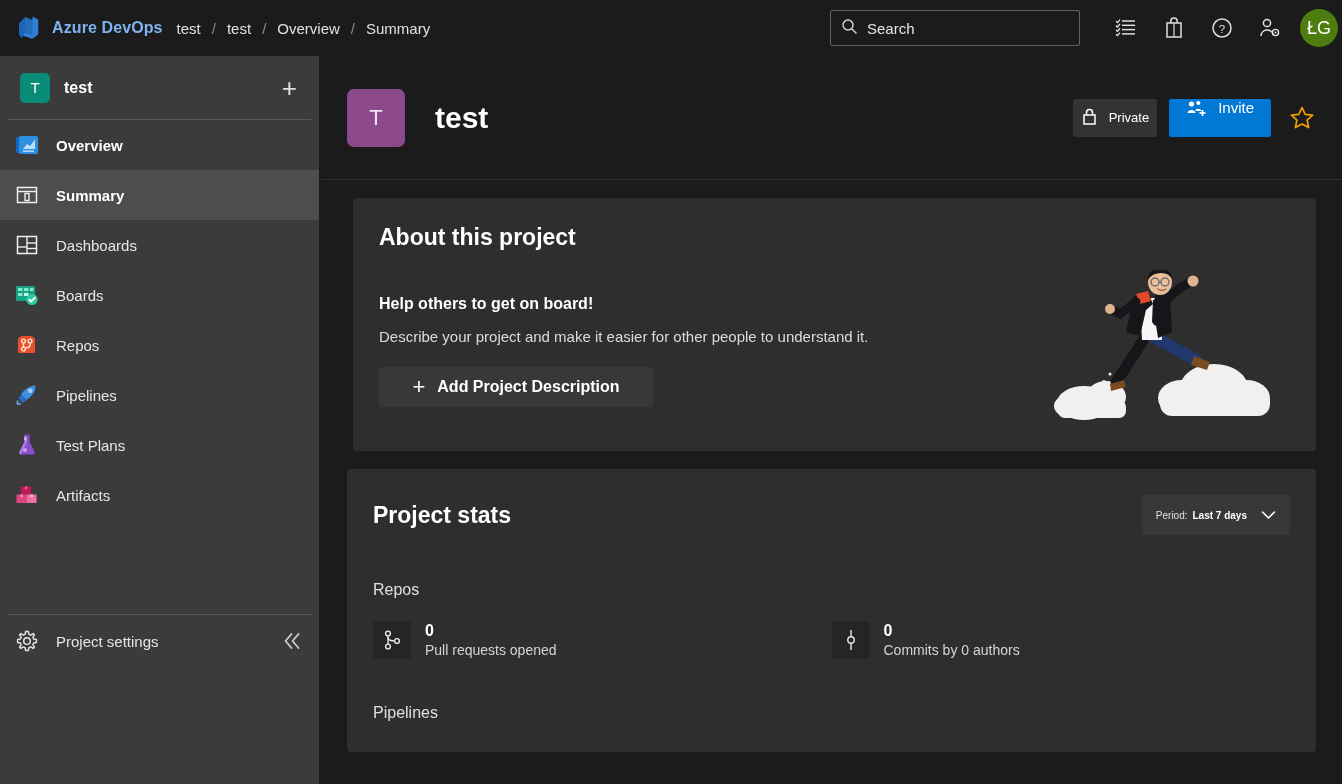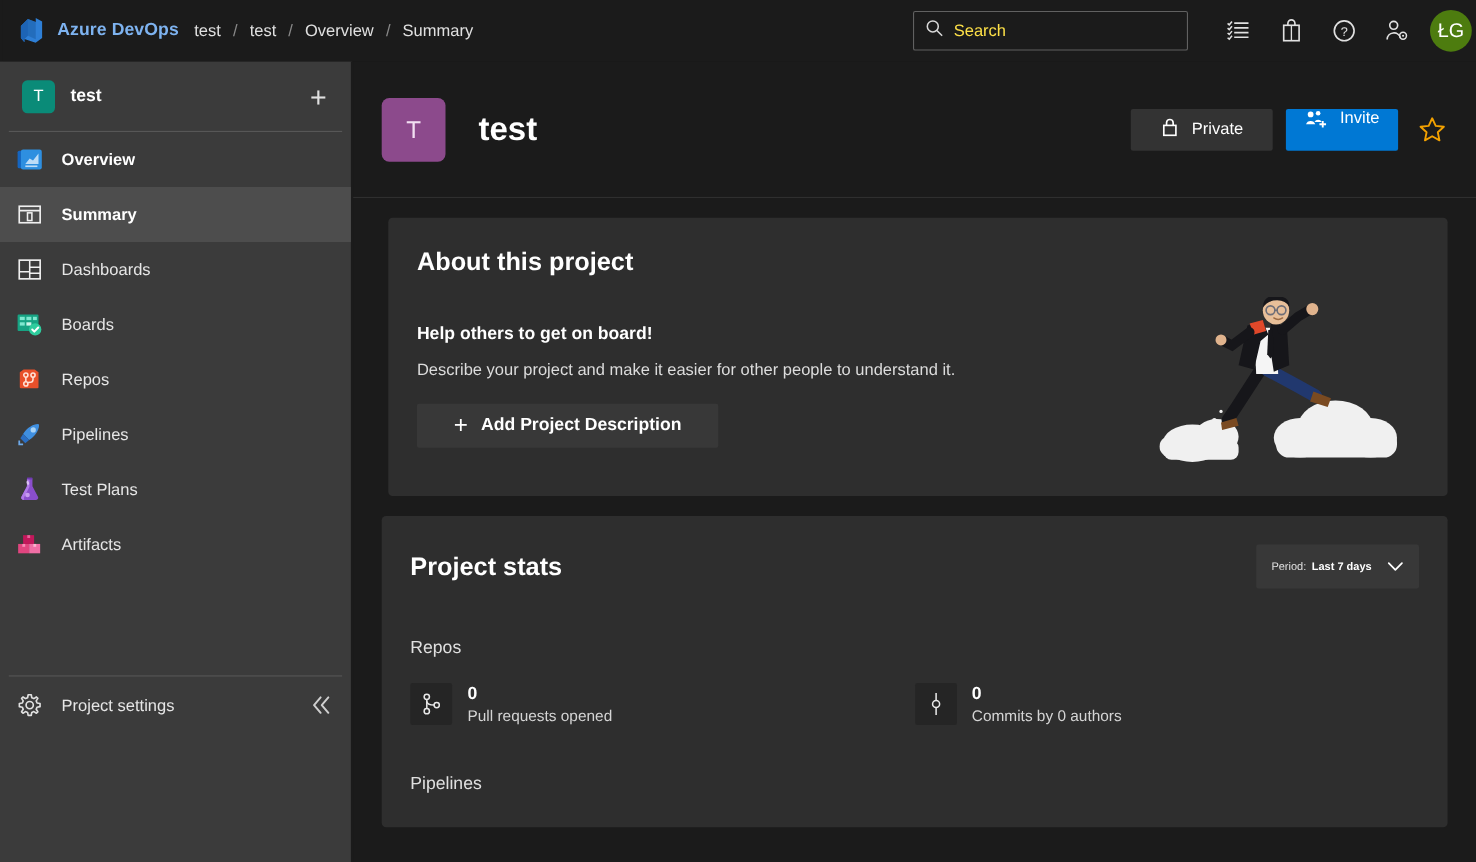--- a/index.html
+++ b/index.html
@@ -35,21 +35,21 @@
   #topbar-right {
     margin-left: auto; display: flex; align-items: center; height: 56px;
   }
   #search-box {
     width: 250px; height: 36px;
     border: 1px solid #616161; border-radius: 2px;
     background: #1b1b1b;
     display: flex; align-items: center; padding: 0 10px;
     margin-right: 22px;
   }
-  #search-placeholder { font-size: 15px; color: #fde047; margin-left: 9px; }
+  #search-placeholder { font-size: 15px; color: #e5e5e5; margin-left: 9px; }
   .topicon {
     width: 48px; height: 56px;
     display: flex; align-items: center; justify-content: center;
   }
   #avatar-top {
     width: 38px; height: 38px; border-radius: 50%;
     background: #4d7c0f;
     display: flex; align-items: center; justify-content: center;
     font-size: 18px; color: #ffffff; margin-left: 6px; margin-right: 6px;
     flex: 0 0 auto;
@@ -121,22 +121,22 @@
     background: #8c4a8c; color: #f2dff2;
     display: flex; align-items: center; justify-content: center;
     font-size: 22px; flex: 0 0 auto;
   }
   #header-title {
     font-size: 30px; font-weight: bold; color: #ffffff; margin-left: 30px;
   }
   #header-actions { margin-left: auto; display: flex; align-items: center; }
   #private-btn {
     height: 38px; background: #333333; color: #ffffff;
-    display: flex; align-items: center; padding: 0 27px;
-    font-size: 15px; border-radius: 2px;
+    display: flex; align-items: center; padding: 0 8px;
+    font-size: 13px; border-radius: 2px;
   }
   #invite-btn {
     height: 38px; background: #0078d4; color: #ffffff;
     display: flex; align-items: flex-start; padding: 0 17px;
     font-size: 15px; border-radius: 2px; margin-left: 12px;
   }
   .btn-label { margin-left: 11px; }
   #star-btn {
     margin-left: 17px; display: flex; align-items: center; justify-content: center;
     width: 28px; height: 28px;

